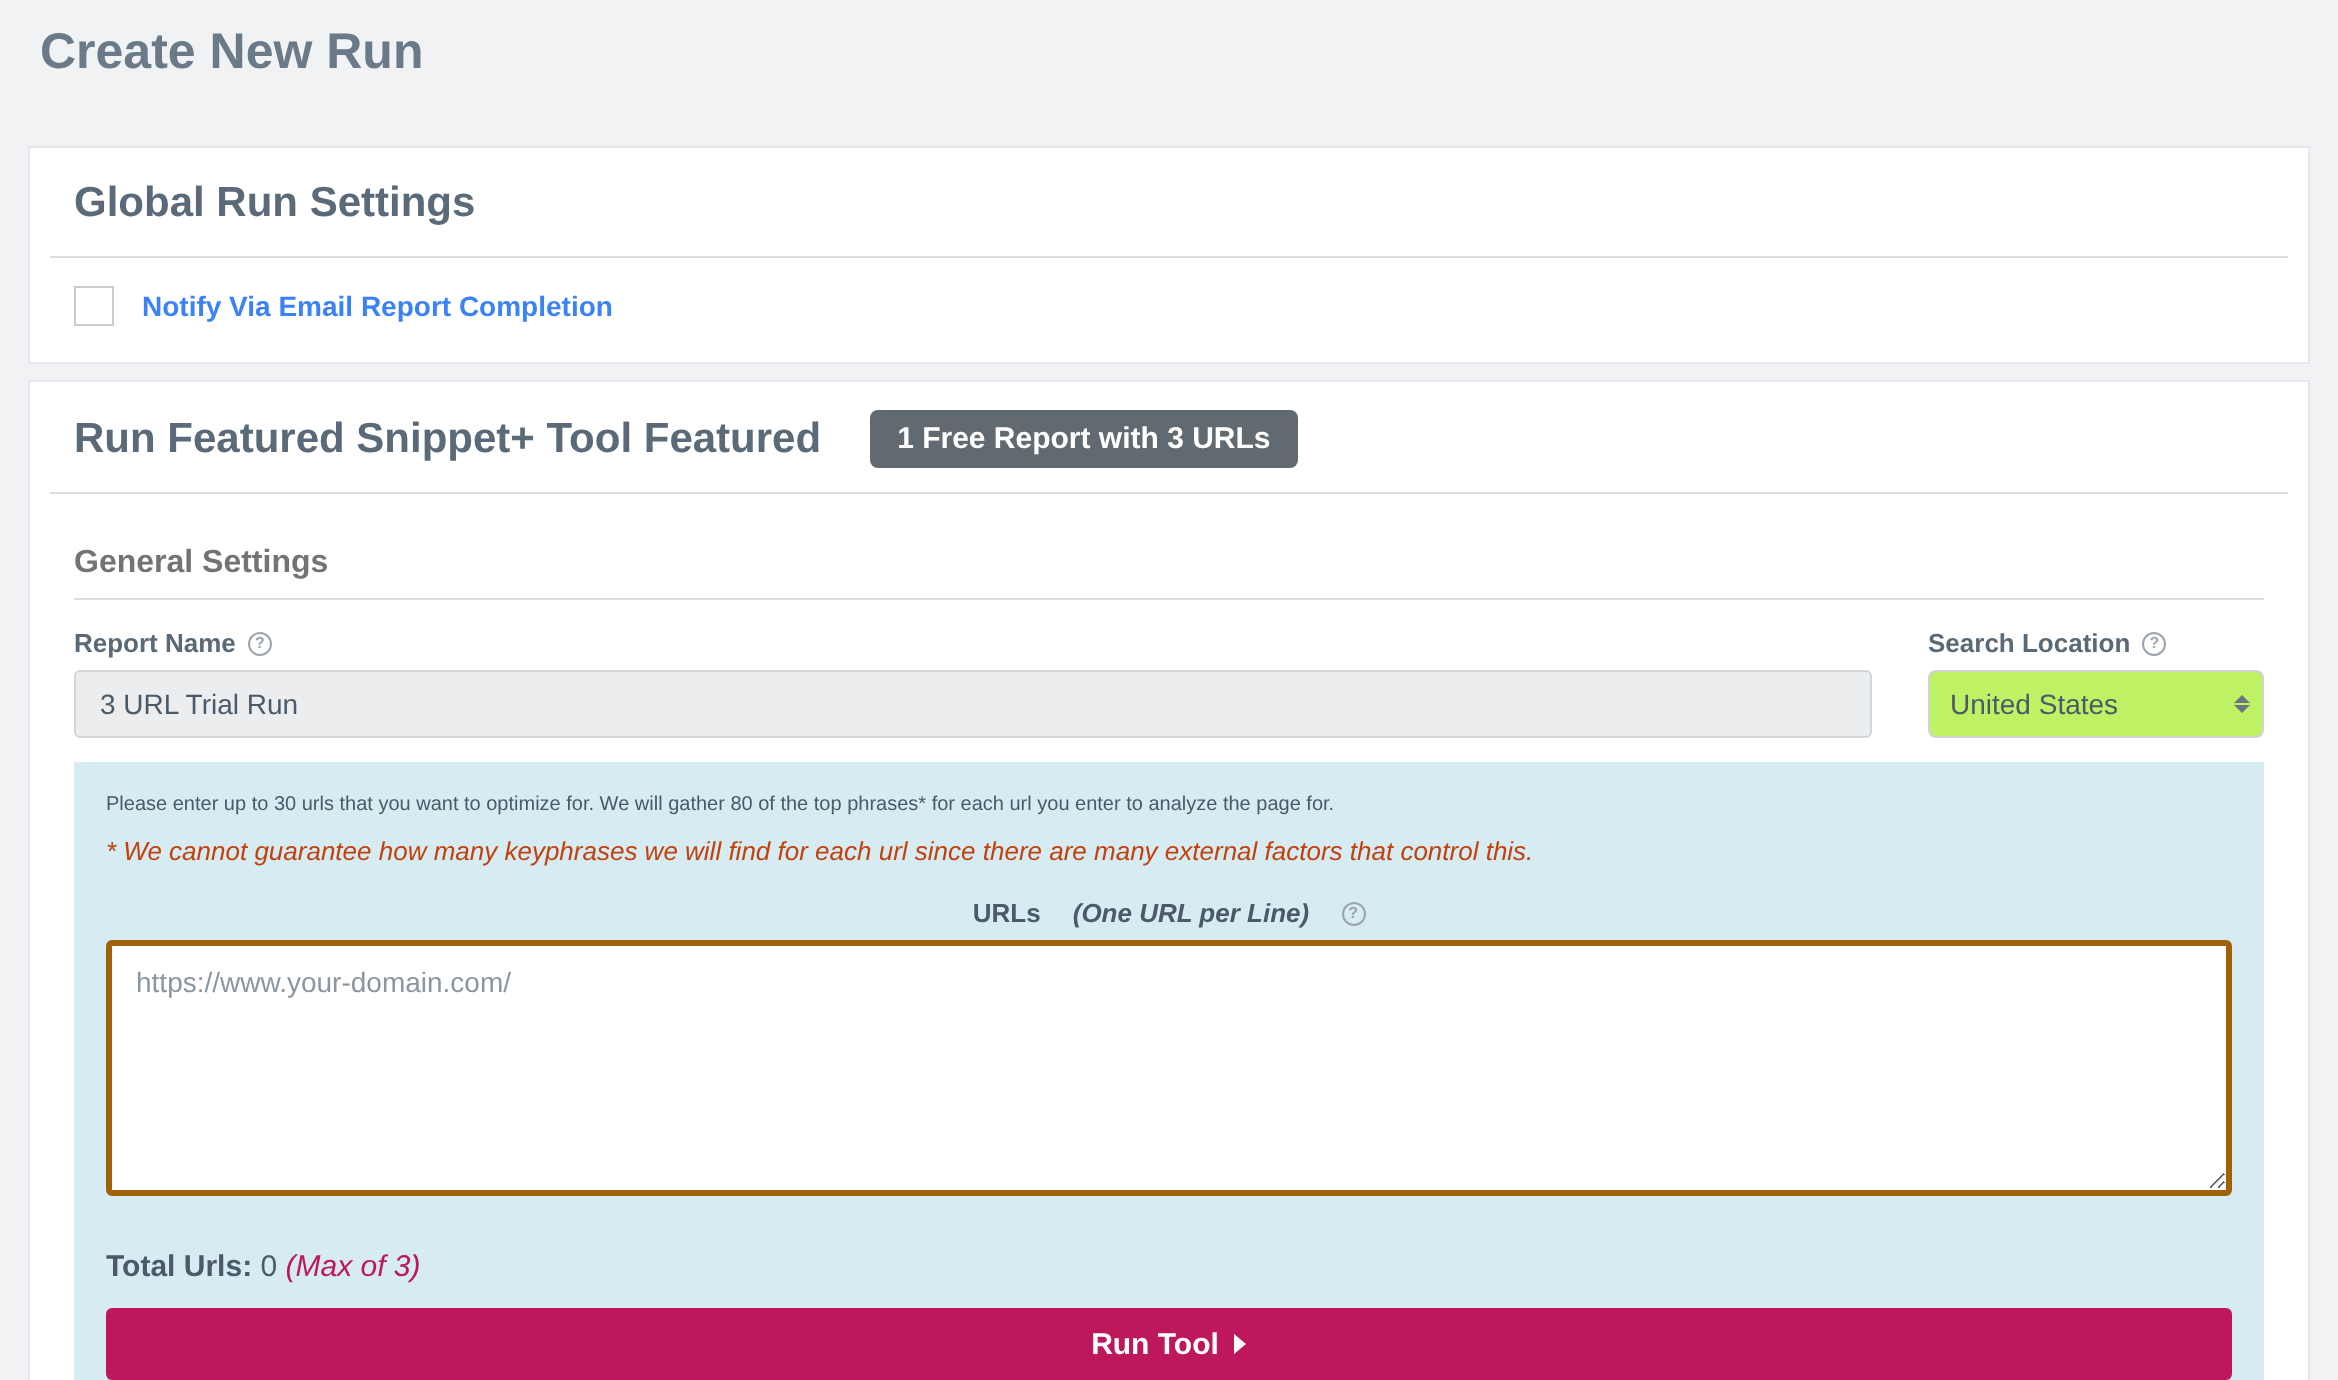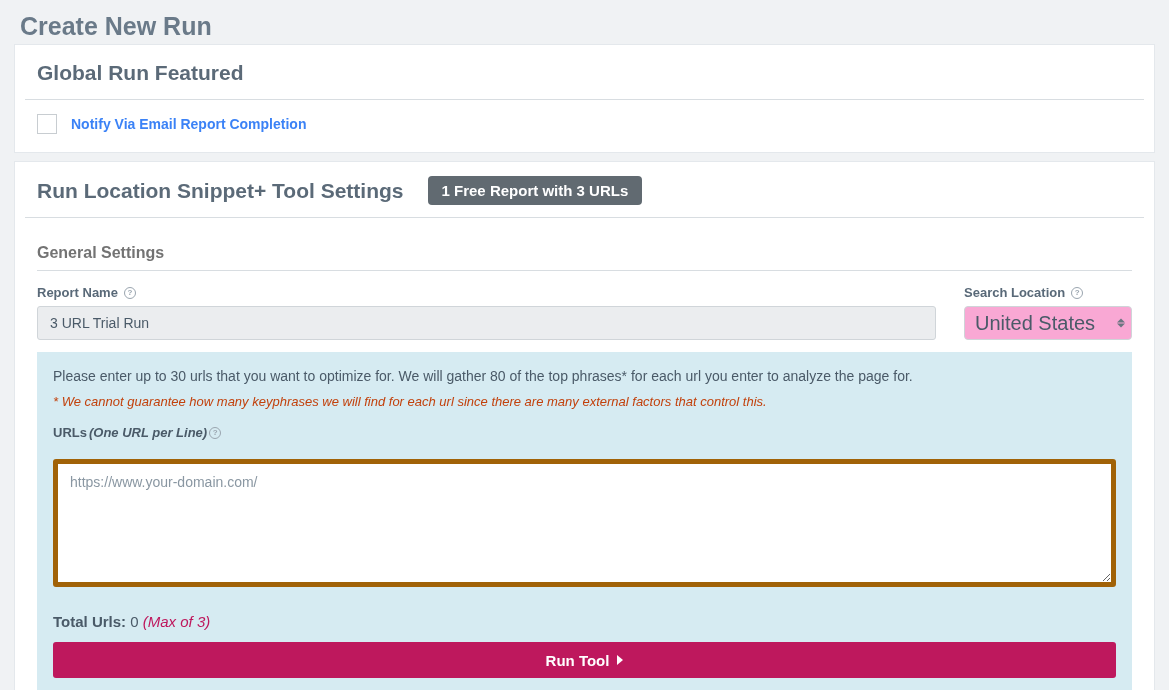--- a/index.html
+++ b/index.html
@@ -11,21 +11,21 @@
     overflow: hidden;
     color: #4a5a68;
   }
   .page {
     padding: 0 0 0 0;
   }
   .page-title {
     font-size: 25px;
     font-weight: 700;
     color: #6a7a89;
-    padding: 12px 20px 3px 20px;
+    padding: 12px 20px 32px 20px;
   }
   .panel {
     background: #fff;
     border: 1px solid #e4e8ec;
     margin: 0 14px 8px 14px;
   }
   .panel-header {
     font-size: 21px;
     font-weight: 700;
     color: #5b6a78;
@@ -126,25 +126,25 @@
     padding: 0 12px;
     font-size: 14px;
     color: #4a5a68;
   }
   .select-wrap {
     position: relative;
   }
   .select {
     width: 100%;
     height: 34px;
-    background: #f9a8d4;
+    background: #bef264;
     border: 1px solid #cfd4d8;
     border-radius: 4px;
     padding: 0 26px 0 10px;
-    font-size: 20px;
+    font-size: 14px;
     color: #4a5a68;
     appearance: none;
     cursor: pointer;
   }
   .select-arrows {
     position: absolute;
     right: 7px;
     top: 50%;
     transform: translateY(-50%);
     display: flex;
@@ -158,47 +158,48 @@
     border-right: 4px solid transparent;
   }
   .select-arrows .up { border-bottom: 4px solid #6a7580; }
   .select-arrows .down { border-top: 4px solid #6a7580; }
   .info-box {
     background: #d6ebf2;
     margin: 0 22px 0 22px;
     padding: 16px 16px 18px 16px;
   }
   .info-text {
-    font-size: 14px;
+    font-size: 10px;
     color: #4a5a68;
     margin-bottom: 10px;
   }
   .info-note {
     font-size: 13px;
     font-style: italic;
     color: #c2410c;
     margin-bottom: 16px;
   }
   .urls-label {
     font-size: 13px;
     font-weight: 700;
     color: #4a5a68;
-    margin-bottom: 19px;
-    display: flex;
-    align-items: center;
-    gap: 2px;
+    margin-bottom: 6px;
+    display: flex;
+    align-items: center;
+    gap: 16px;
+    justify-content: center;
   }
   .urls-label .perline {
     font-style: italic;
     font-weight: 700;
   }
   .urls-textarea {
     width: 100%;
     height: 128px;
-    border: 5px solid #a16207;
+    border: 3px solid #a16207;
     border-radius: 3px;
     background: #fff;
     padding: 10px 12px;
     font-size: 14px;
     color: #4a5a68;
     resize: both;
     font-family: inherit;
   }
   .urls-textarea::placeholder { color: #8a97a2; }
   .total-row {
@@ -231,31 +232,31 @@
     border-left: 6px solid #fff;
   }
 </style>
 </head>
 <body>
 
 <div class="page">
   <div class="page-title">Create New Run</div>
 
   <div class="panel">
-    <div class="panel-header">Global Run Featured</div>
+    <div class="panel-header">Global Run Settings</div>
     <hr class="panel-divider">
     <div class="checkbox-row">
       <div class="checkbox"></div>
       <div class="checkbox-label">Notify Via Email Report Completion</div>
     </div>
   </div>
 
   <div class="panel">
     <div class="section-header-row">
-      <div class="section-title">Run Location Snippet+ Tool Settings</div>
+      <div class="section-title">Run Featured Snippet+ Tool Featured</div>
       <div class="badge">1 Free Report with 3 URLs</div>
     </div>
     <hr class="panel-divider">
 
     <div class="subsection-title">General Settings</div>
     <hr class="subsection-divider">
 
     <div class="form-row">
       <div class="form-col col-name">
         <div class="form-label">

